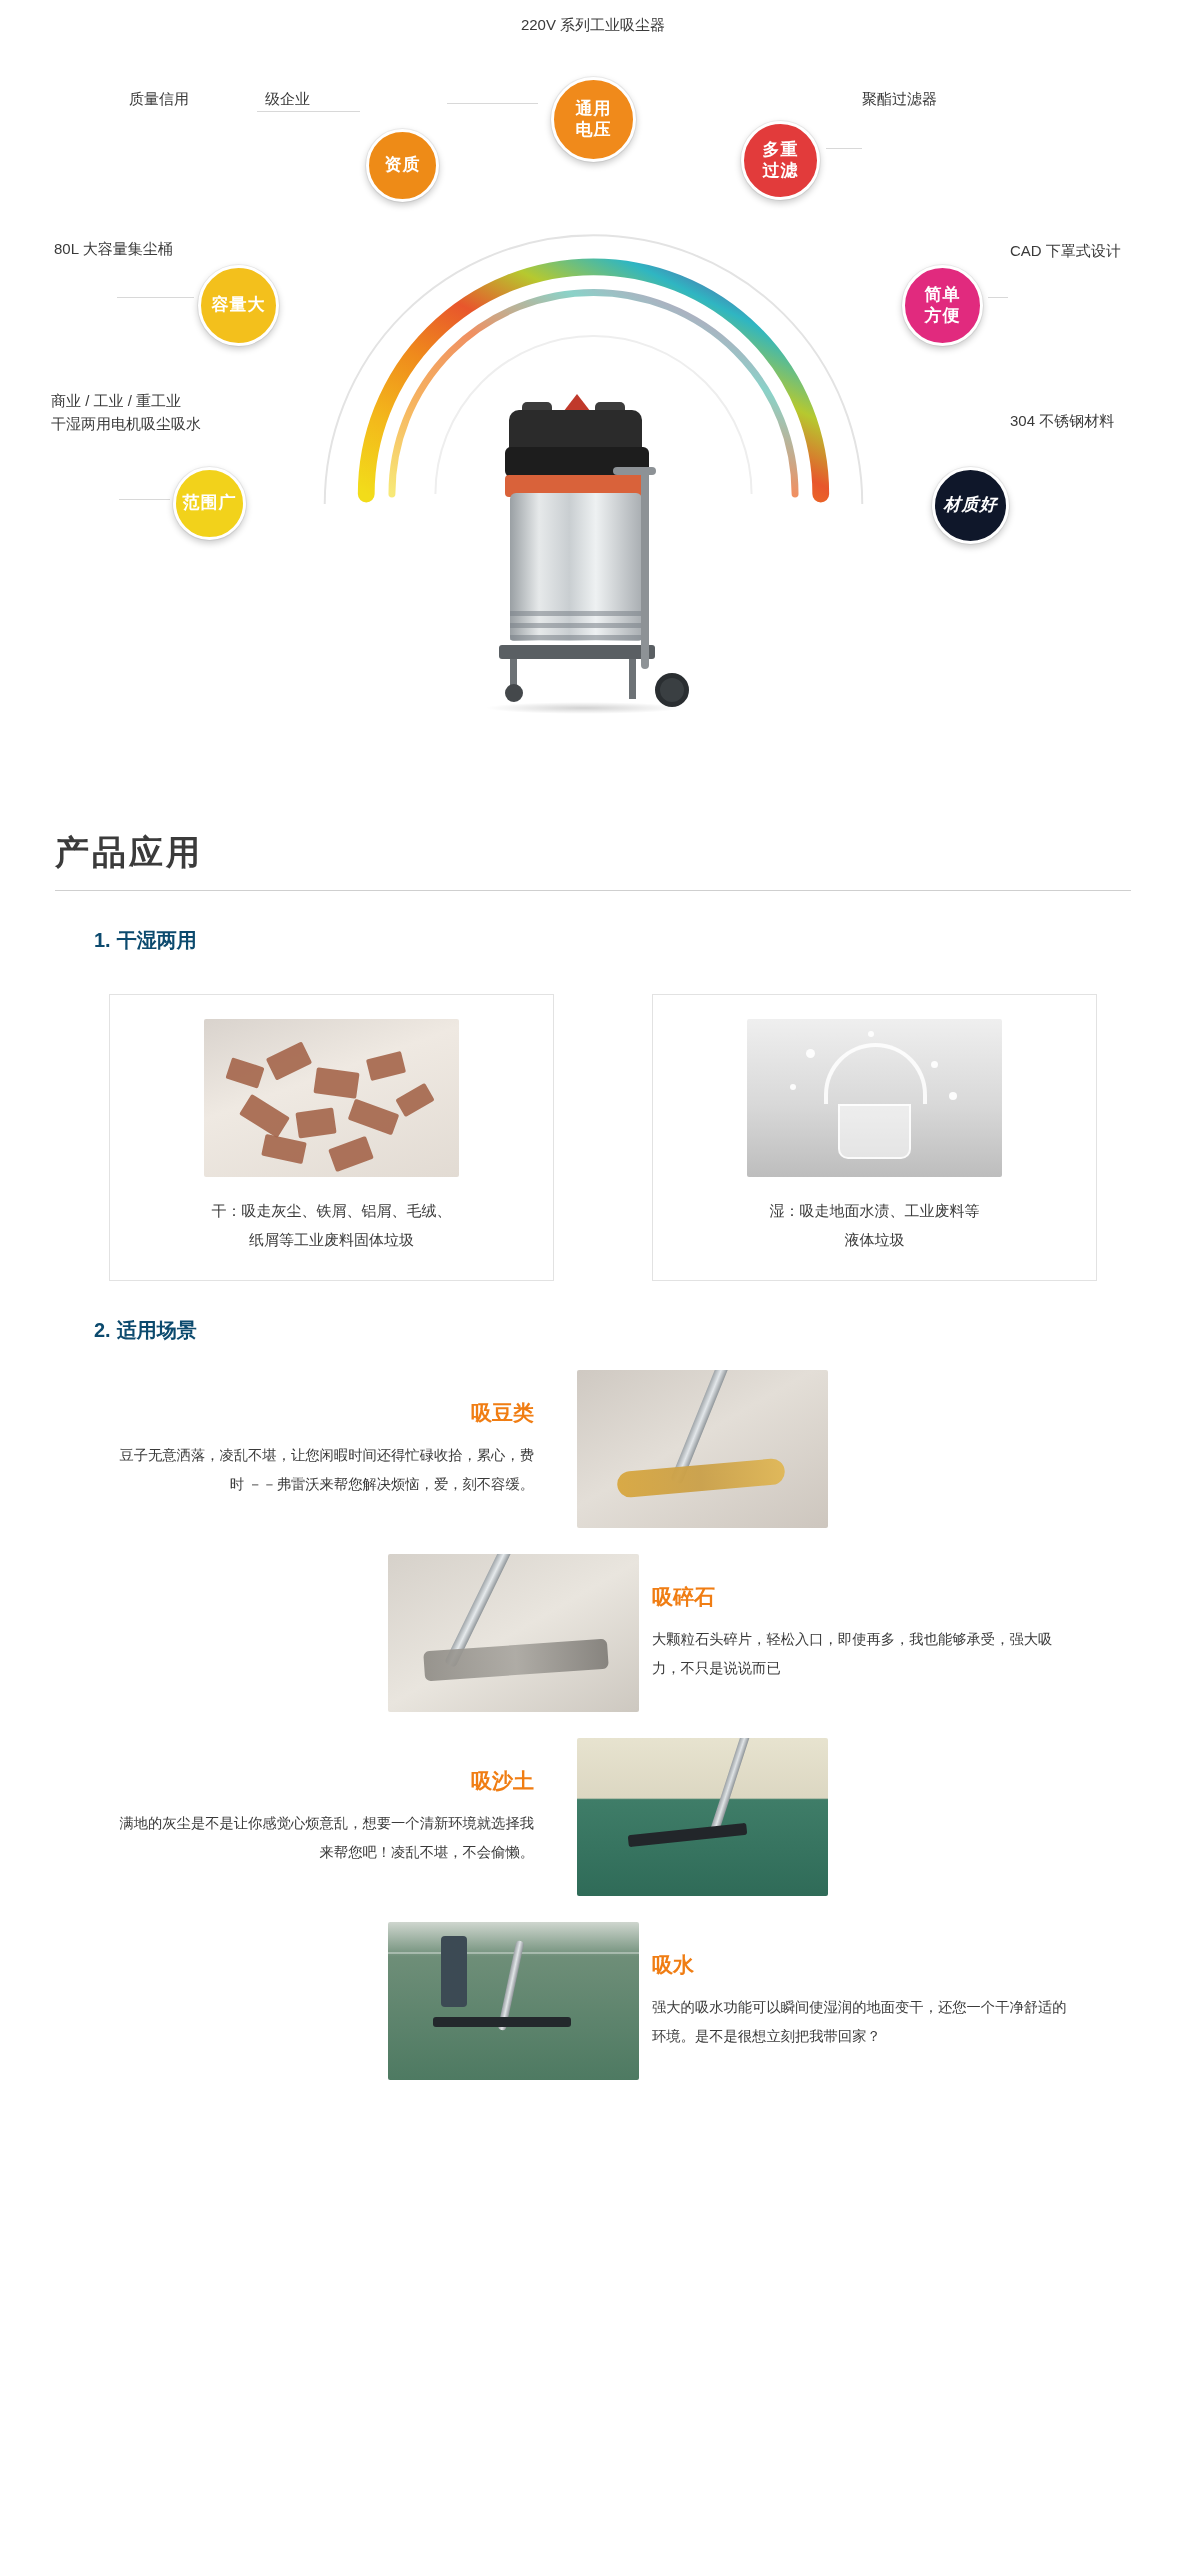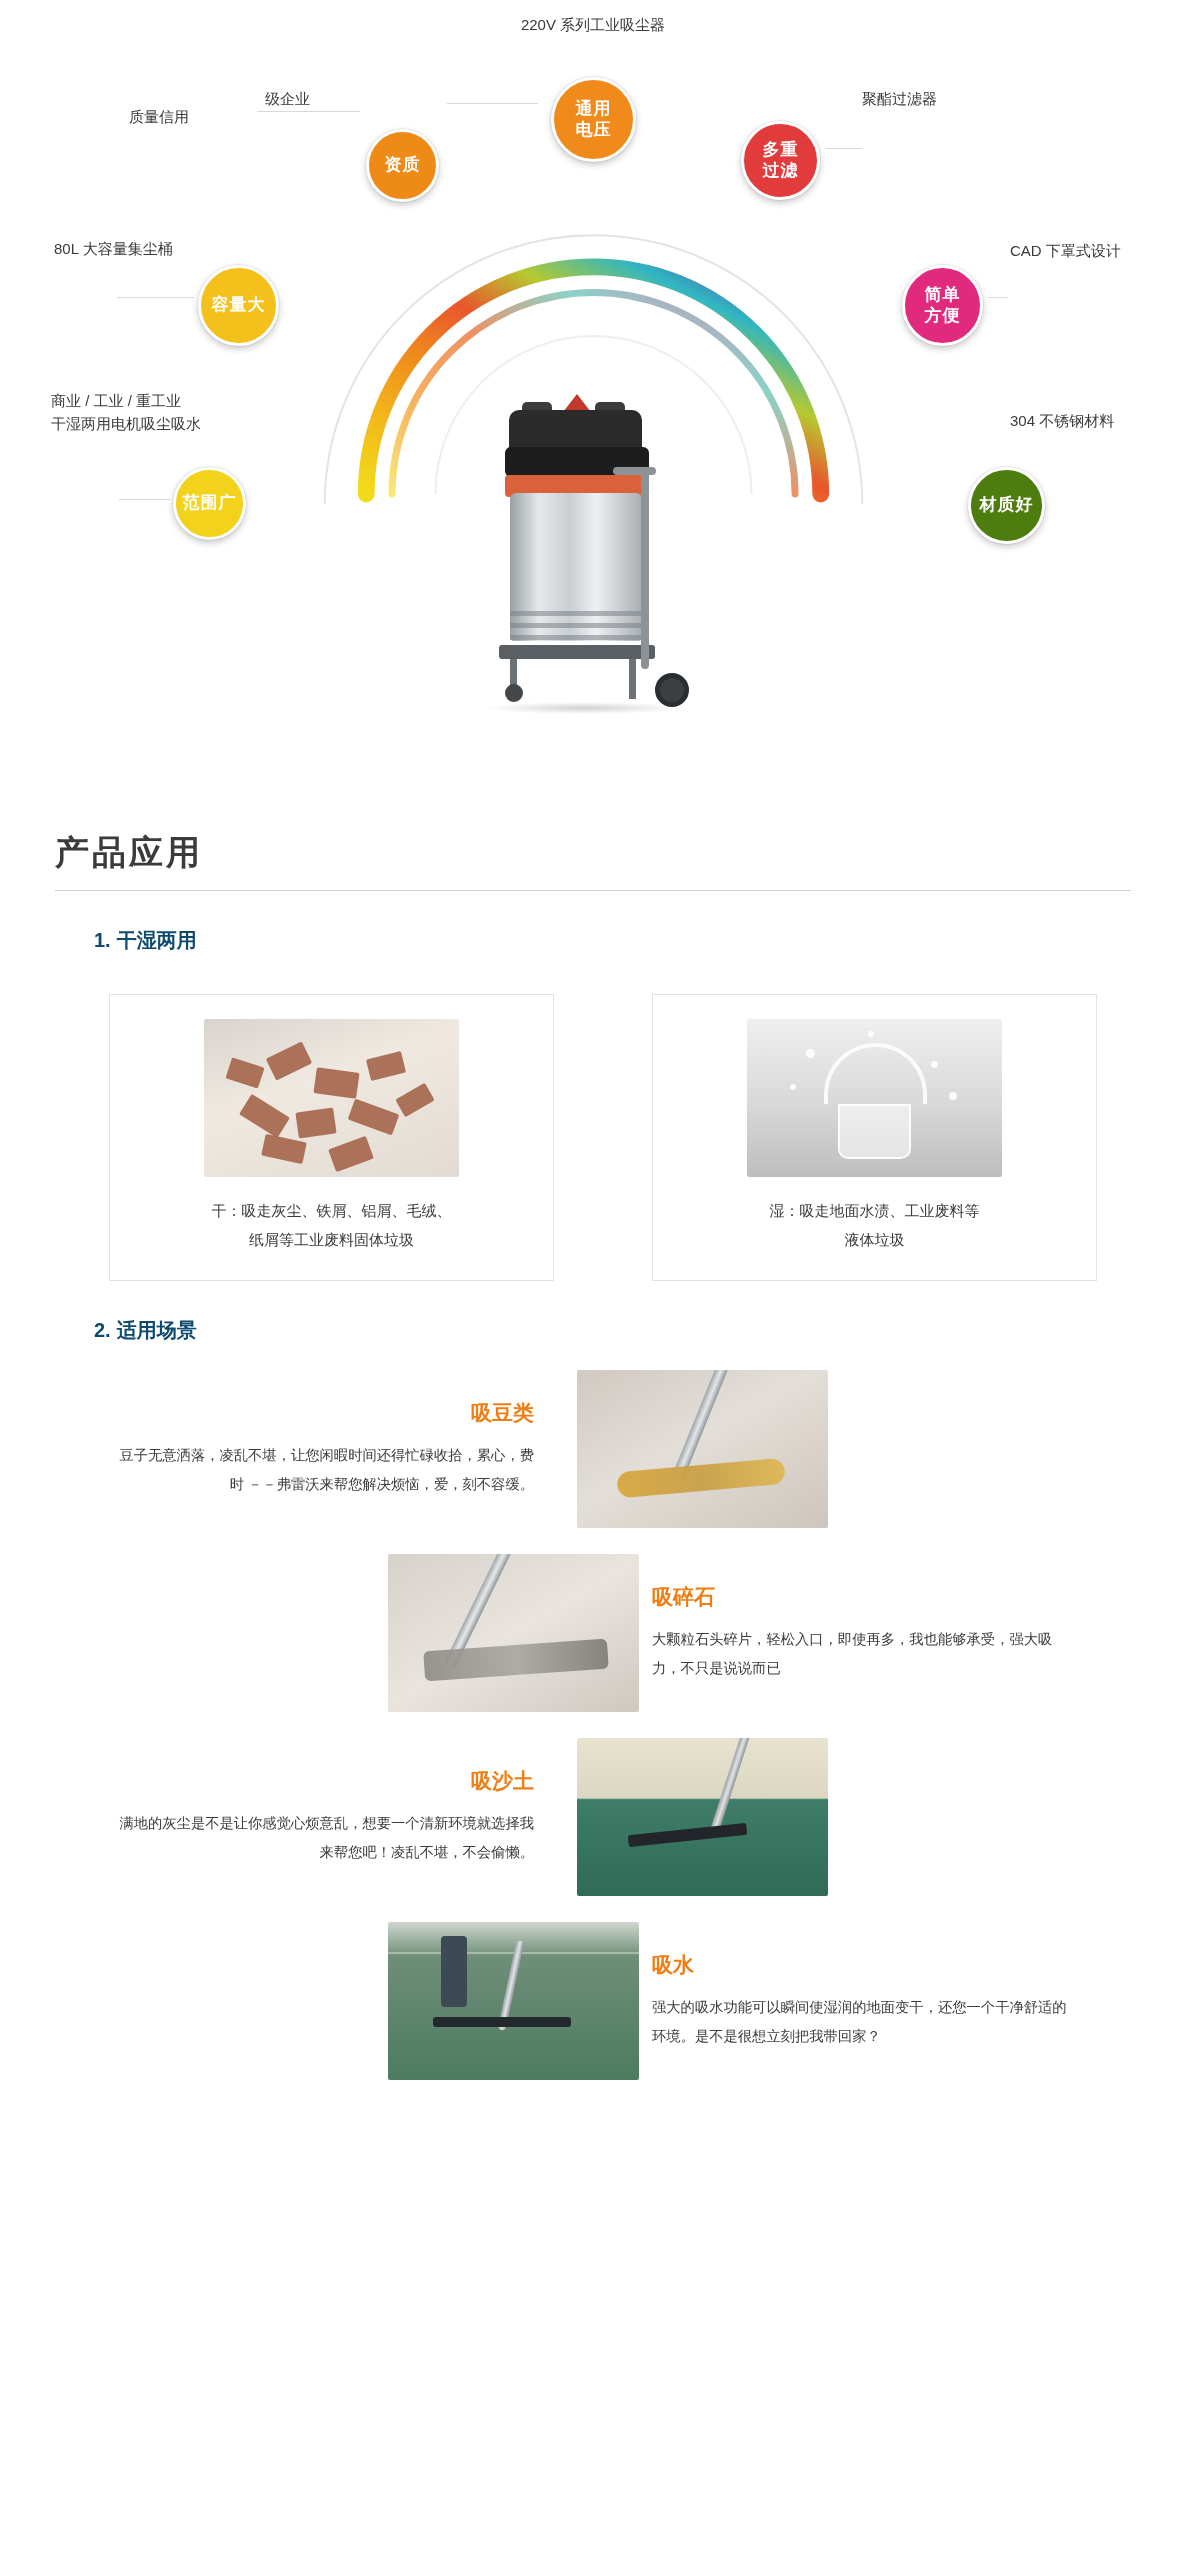--- a/index.html
+++ b/index.html
@@ -16,21 +16,21 @@
   
   .hero { position:relative; width:1186px; height:781px; }
   .hero-title {
     position:absolute; left:0; right:0; top:16px;
     text-align:center; font-size:15px; color:#3a3a3a;
   }
   .label {
     position:absolute; font-size:15px; color:#3a3a3a; line-height:1.55;
     white-space:pre-line;
   }
-  .label.l-quality  { left:129px;  top:87px;margin-top:18px; }
+  .label.l-quality  { left:129px;  top:87px; }
   .label.l-grade    { left:265px;  top:87px; }
   .label.l-filter   { left:862px;  top:87px; }
   .label.l-bucket   { left:54px;   top:237px; }
   .label.l-cad      { left:1010px; top:239px; }
   .label.l-scope    { left:51px;   top:389px; }
   .label.l-steel    { left:1010px; top:409px; }
 
   
   .arc-wrap { position:absolute; left:297px; top:168px; width:593px; height:415px; }
   .arc-wrap svg { display:block; }
@@ -44,21 +44,21 @@
     border:3px solid #fff;
     box-shadow:0 0 0 1px rgba(0,0,0,.06), 0 3px 7px rgba(0,0,0,.22);
     white-space:pre-line;
   }
   .b-voltage  { width:85px;  height:85px;  left:551px; top:77px;  background:#f08a1b; }
   .b-cert     { width:73px;  height:73px;  left:366px; top:129px; background:#ee8b17; }
   .b-multi    { width:79px;  height:79px;  left:741px; top:121px; background:#e23b3b; }
   .b-capacity { width:81px;  height:81px;  left:198px; top:265px; background:#f3c01c; }
   .b-simple   { width:81px;  height:81px;  left:902px; top:265px; background:#e12a7e; }
   .b-scope    { width:73px;  height:73px;  left:173px; top:467px; background:#f2d21b; }
-  .b-material { width:77px;  height:77px;  left:968px; top:467px; background:#4d7c0f; }
+  .b-material { width:77px;  height:77px;  left:932px; top:467px; background:#0f172a;font-style:italic; }
 
   
   .leader { position:absolute; background:#d8d8d8; }
 
   
   .vac { position:absolute; left:465px; top:376px; width:257px; height:336px; }
   .vac .lid {
     position:absolute; left:44px; top:34px; width:133px; height:45px;
     background:#2b2b2b; border-radius:10px 10px 6px 6px;
   }

